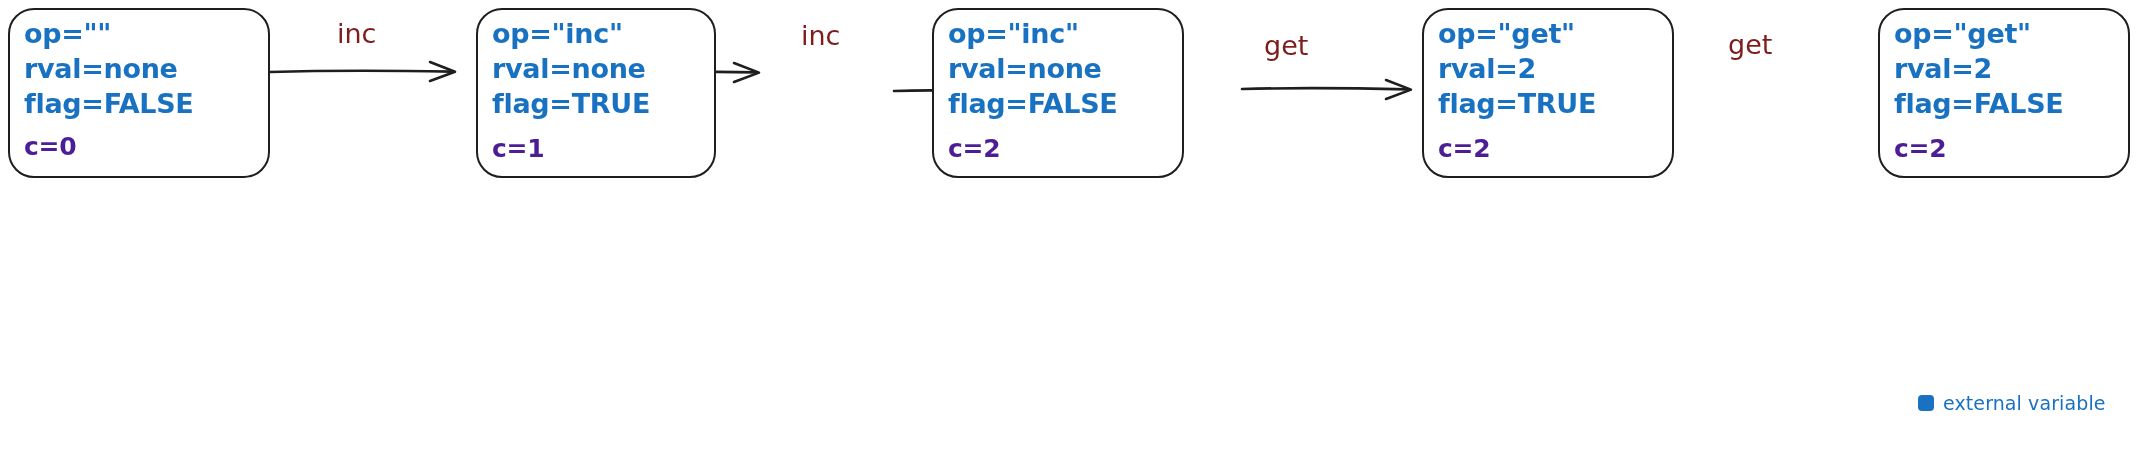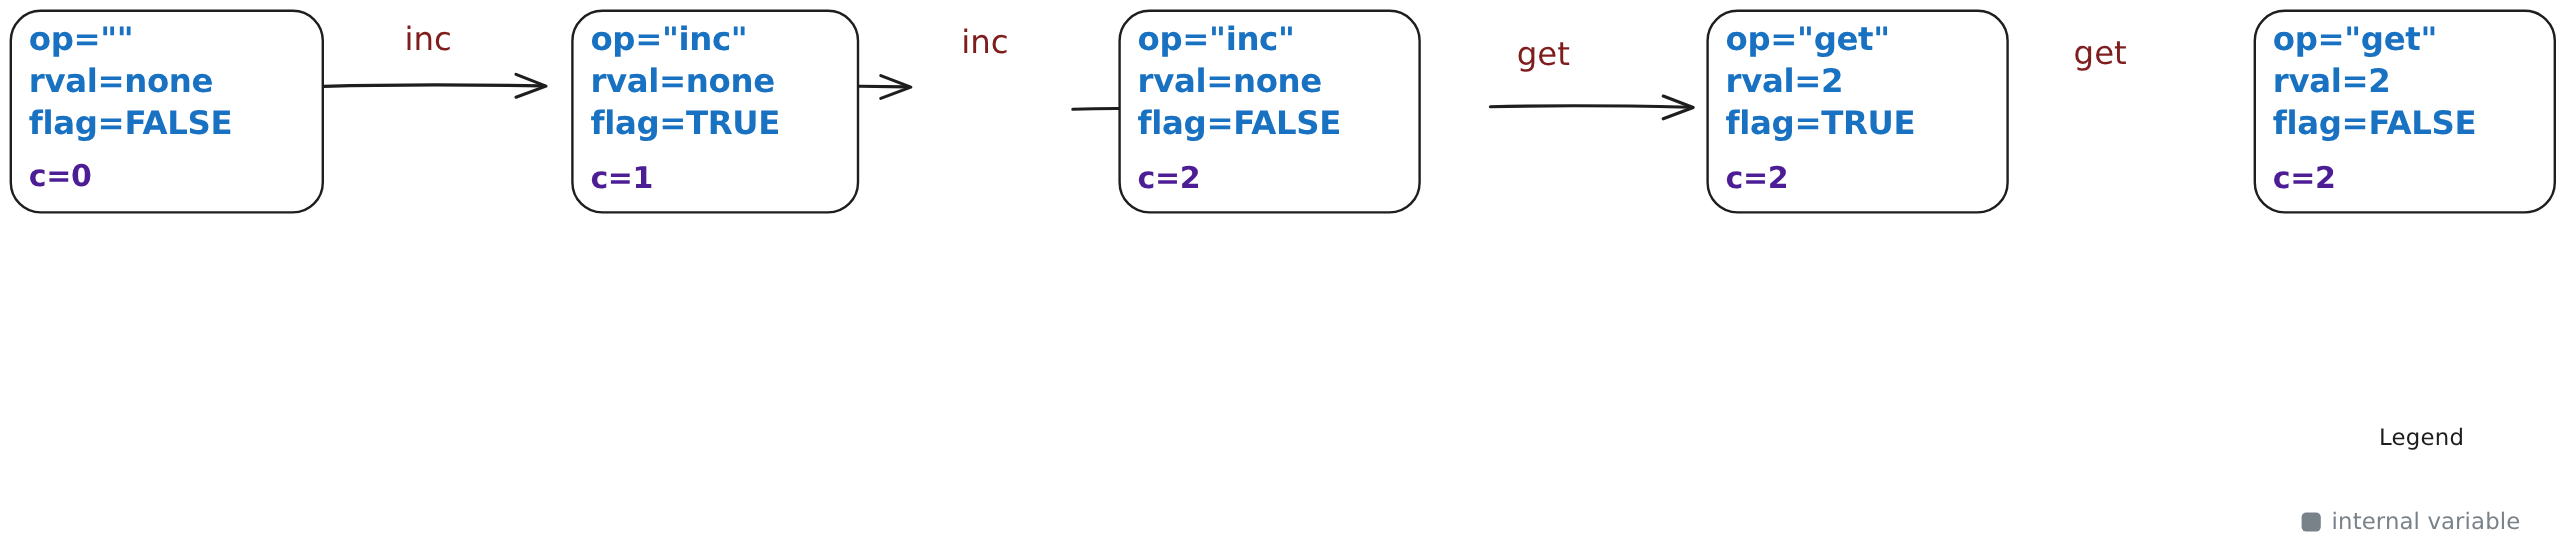--- a/index.html
+++ b/index.html
@@ -178,20 +178,19 @@
   </div>
   <div class="int-line" style="top:124px;">c=2</div>
 </div>
 
 <div class="edge-label" style="left:337px; top:18px;">inc</div>
 <div class="edge-label" style="left:801px; top:20px;">inc</div>
 <div class="edge-label" style="left:1264px; top:30px;">get</div>
 <div class="edge-label" style="left:1728px; top:29px;">get</div>
 
 <div id="legend">
-  <div class="legend-title">Legend</div>
 
+  <div class="legend-row" style="top:38px;">
+    <span class="legend-swatch" style="background:#1971c2;"></span>
+    <span class="legend-label" style="color:#1971c2;">external variable</span>
+  </div>
 
-  <div class="legend-row" style="top:70px;">
-    <span class="legend-swatch" style="background:#7a8289;"></span>
-    <span class="legend-label" style="color:#7a8289;">internal variable</span>
-  </div>
 </div>
 
 </body></html>

